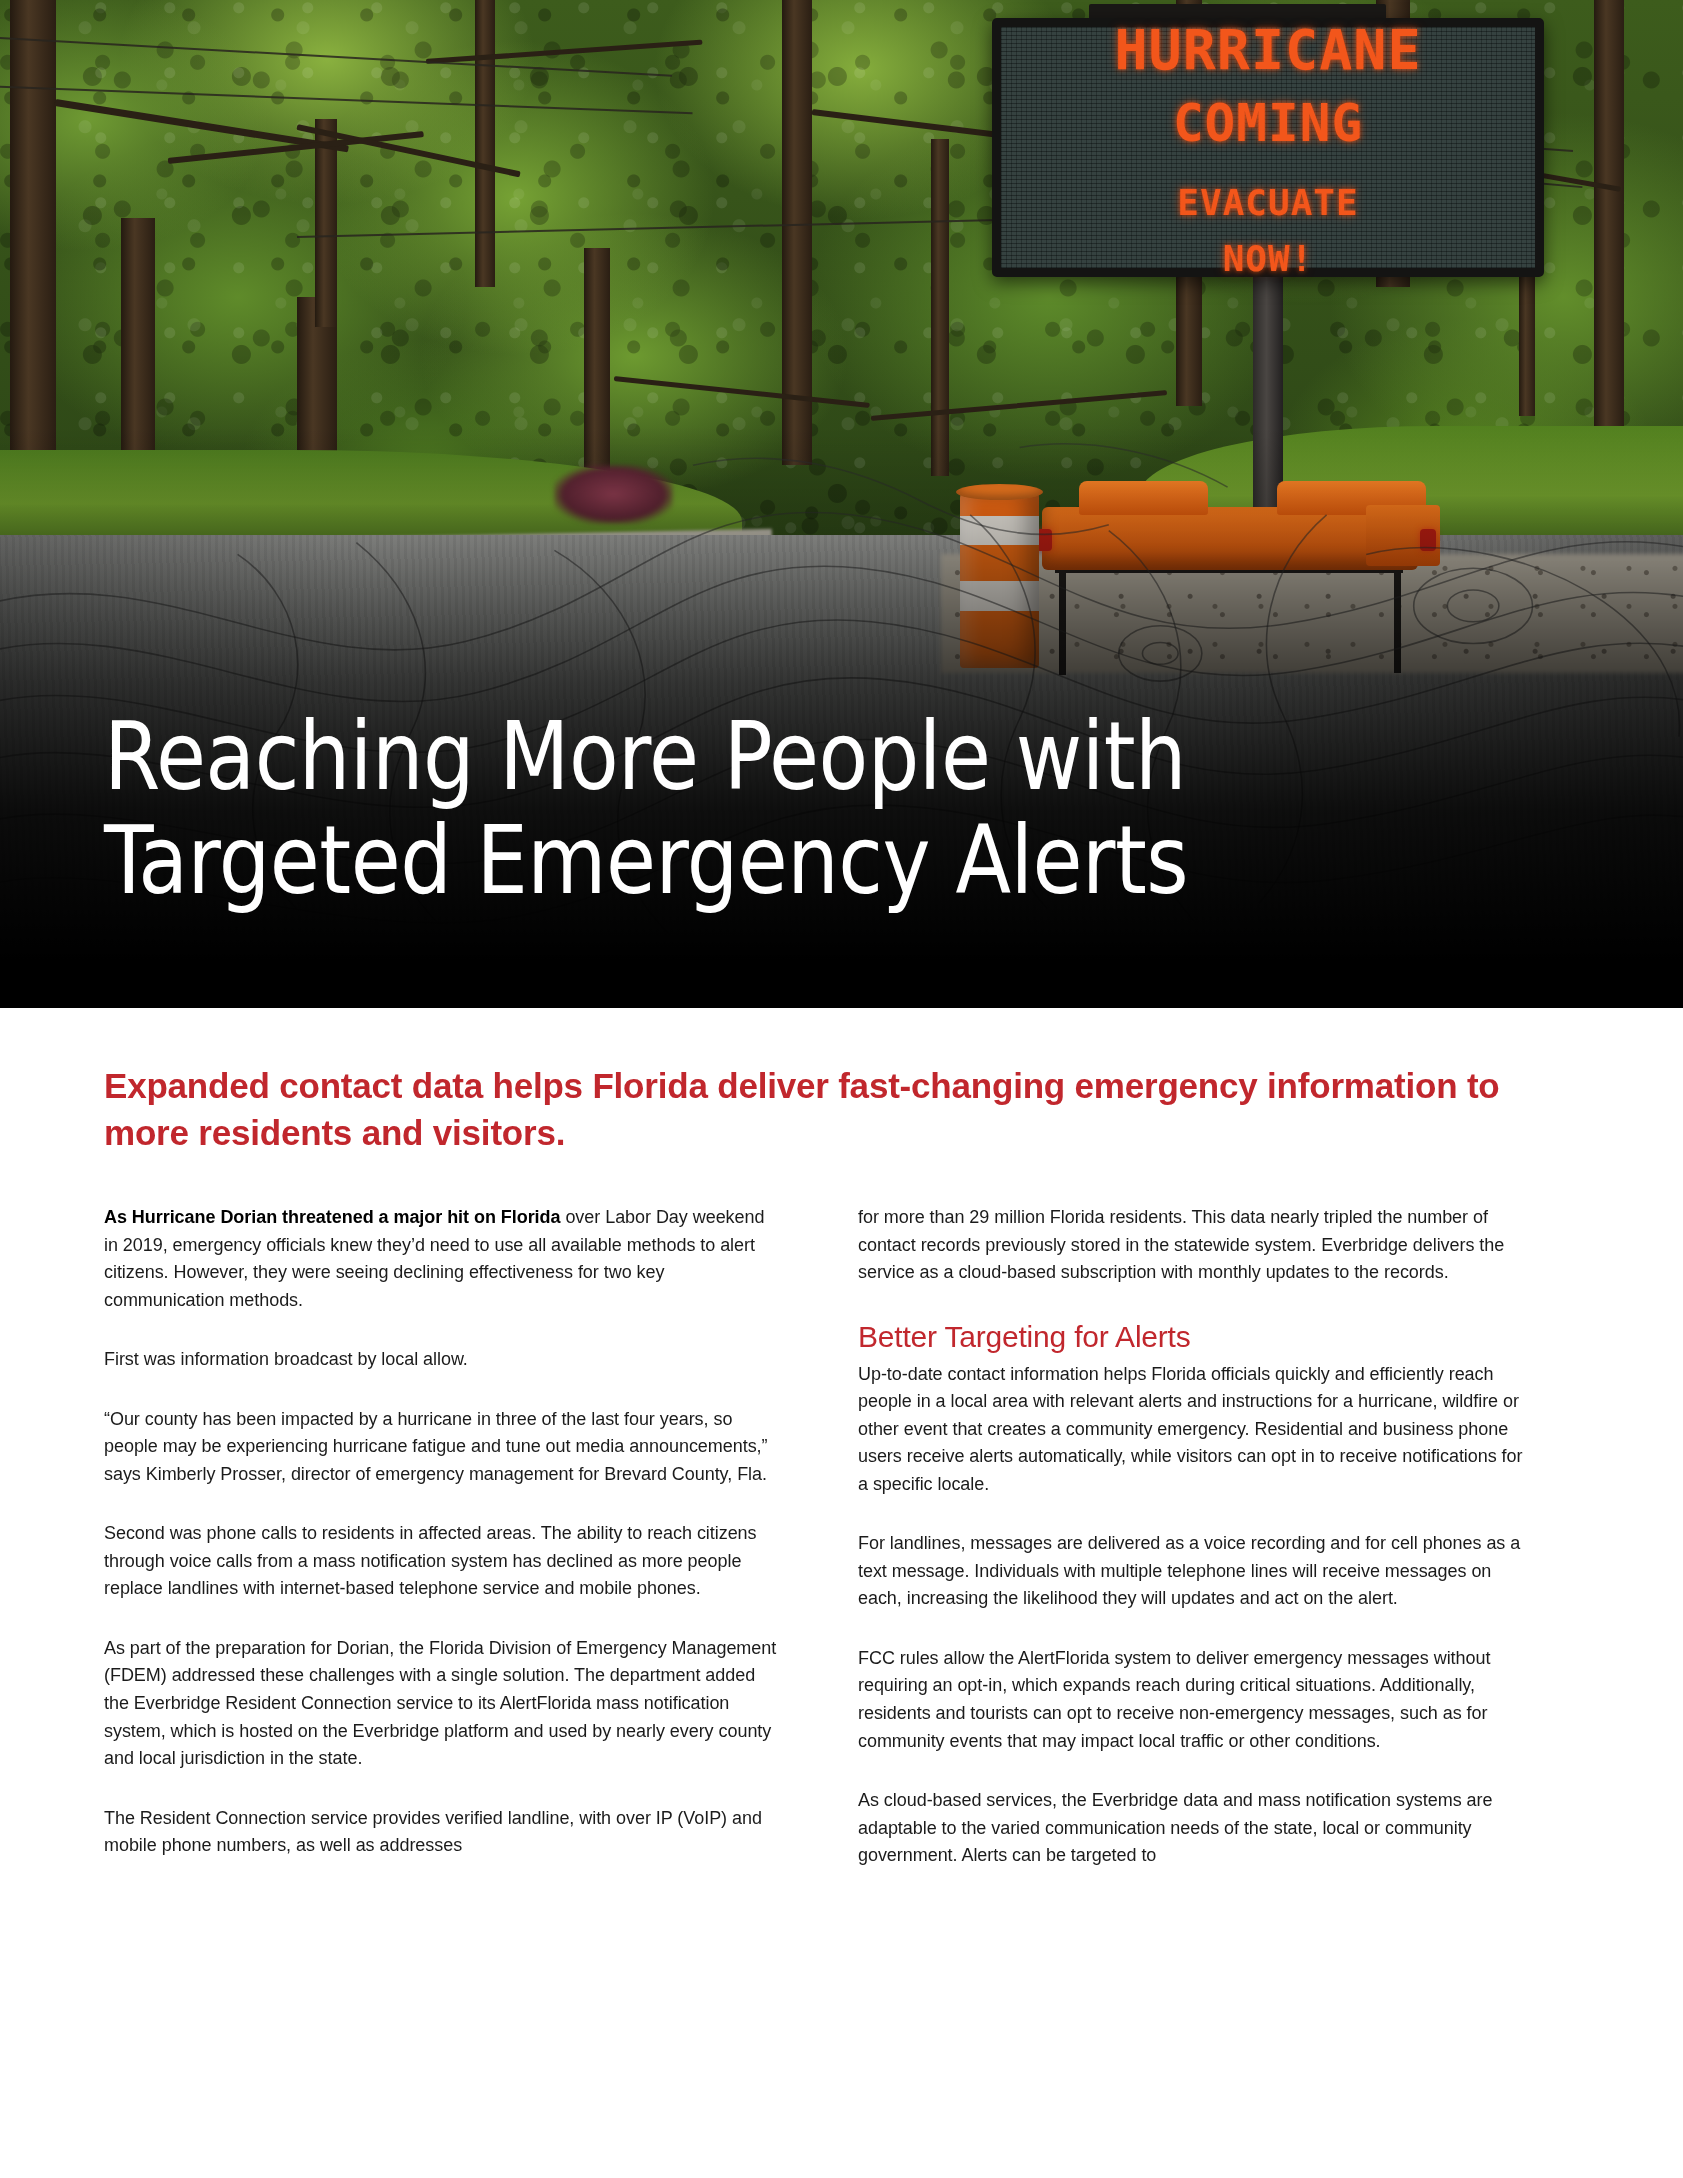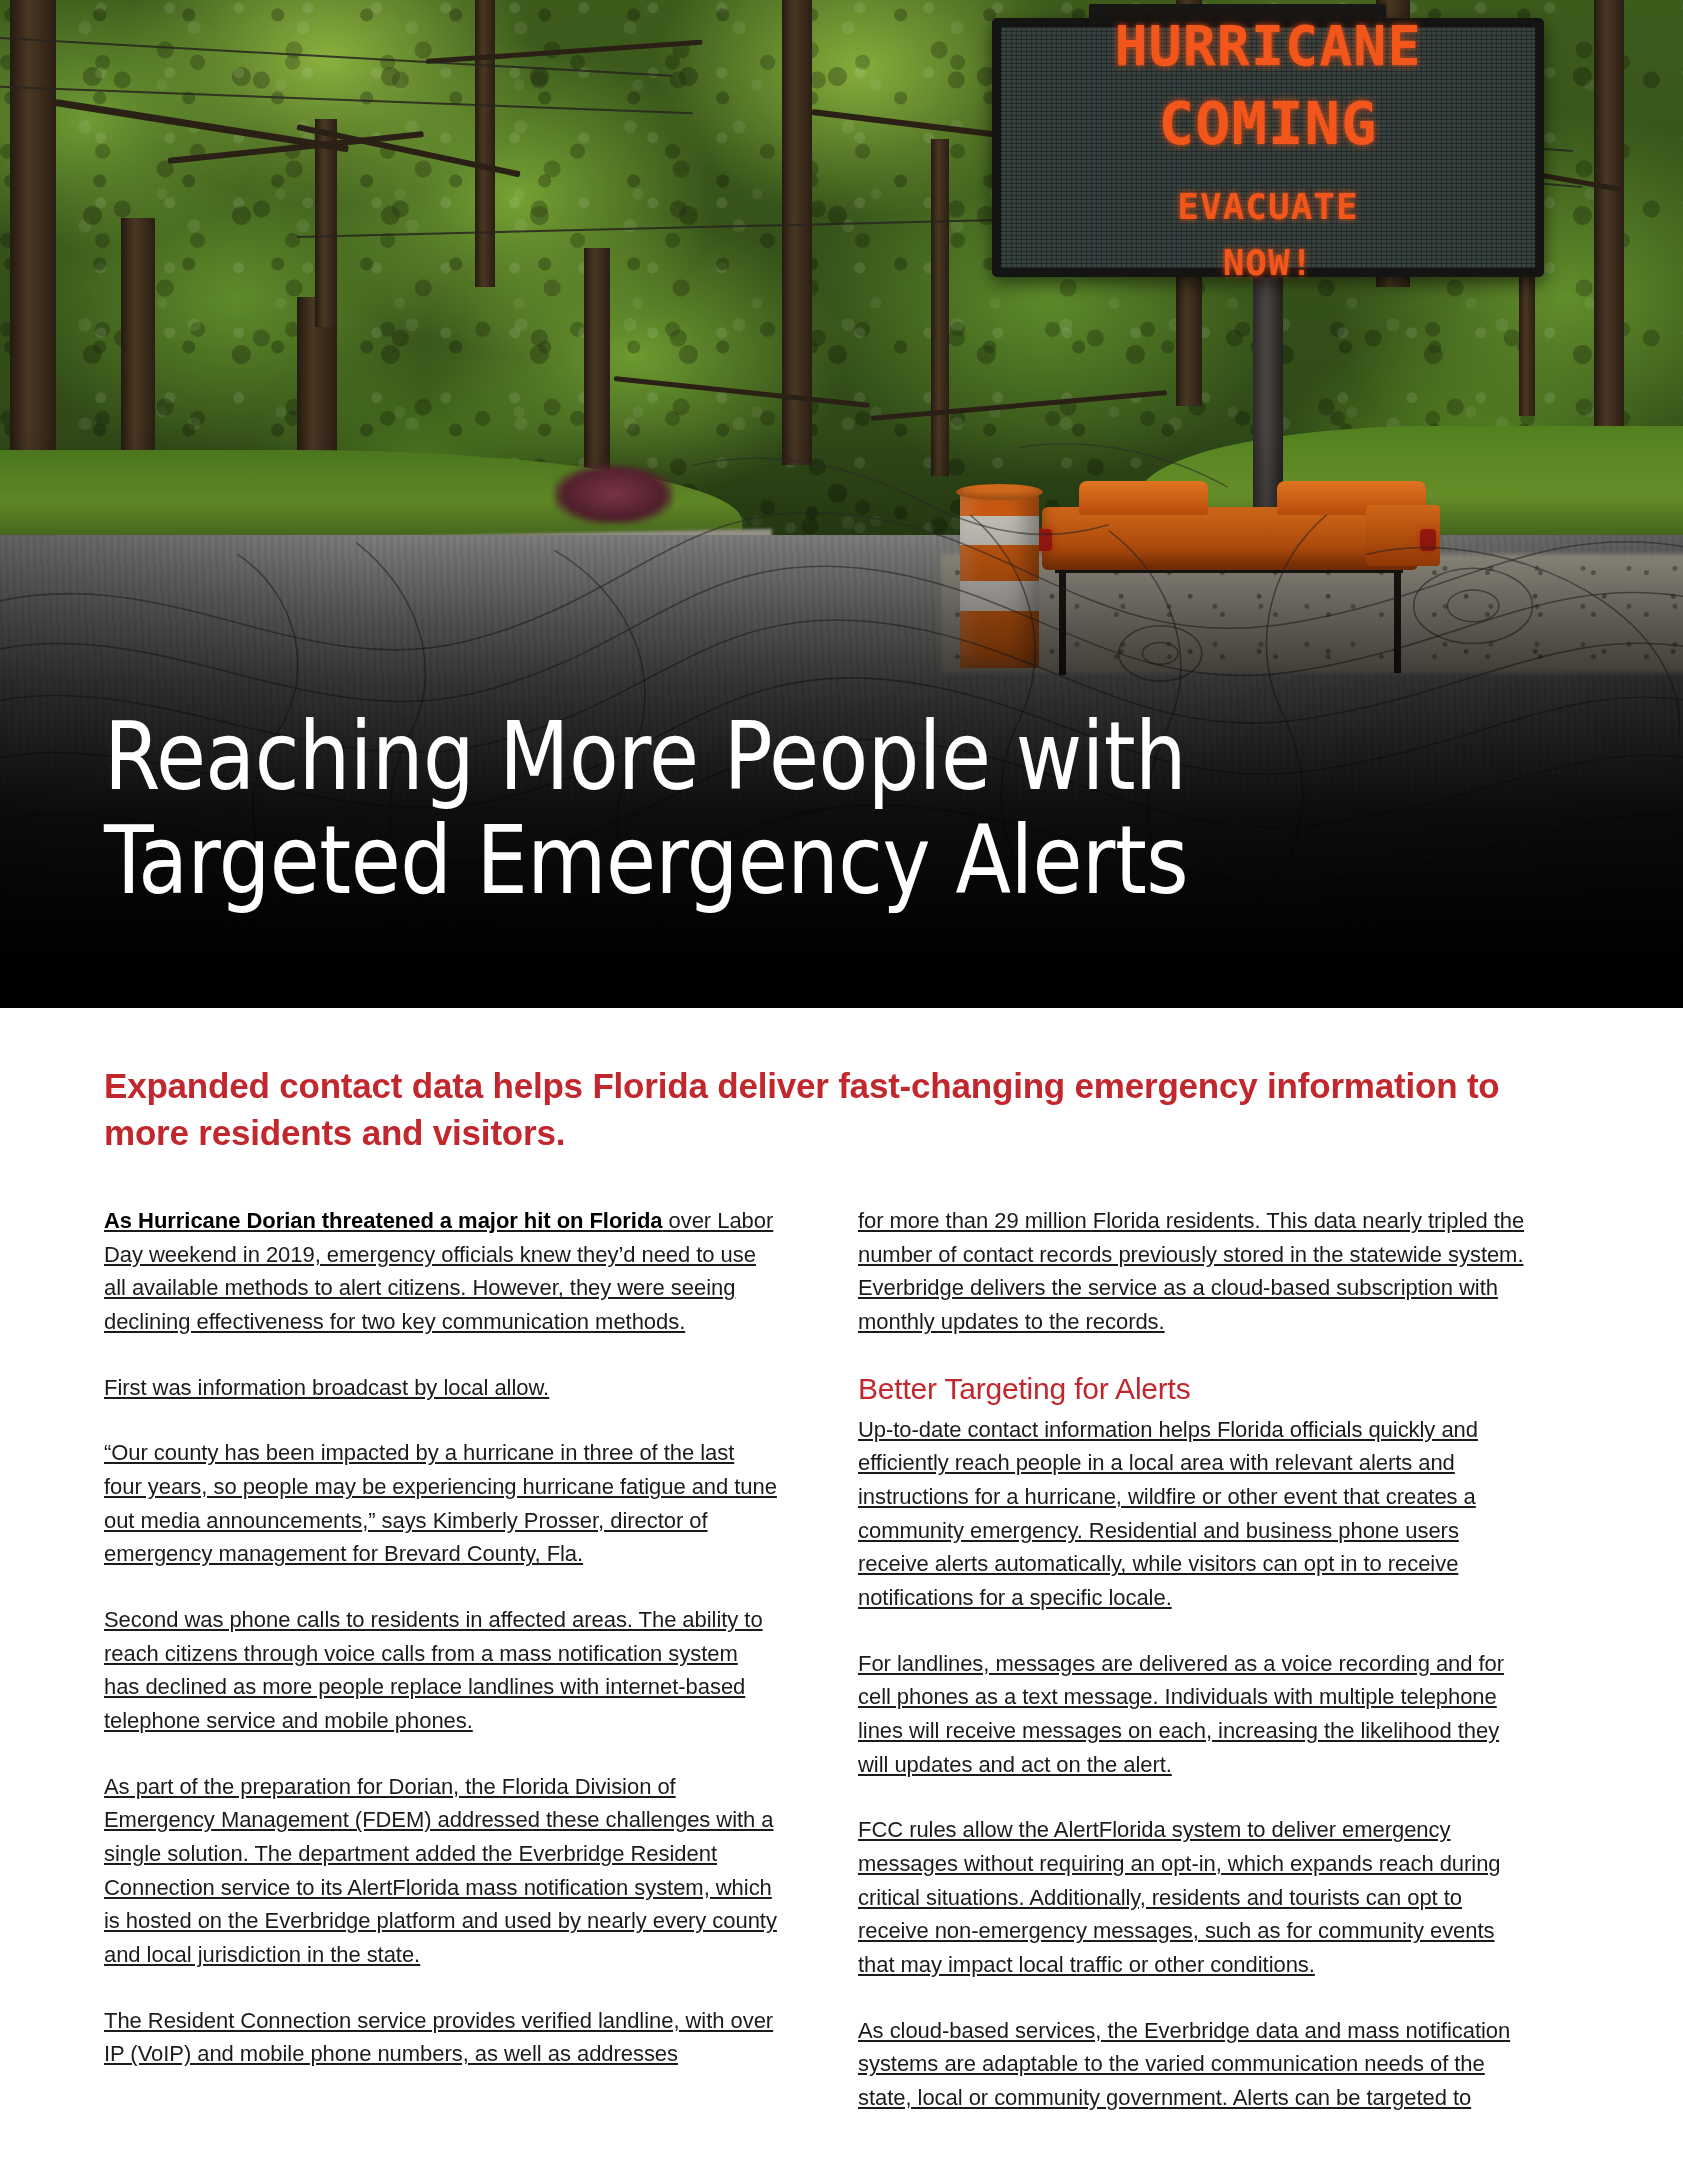--- a/index.html
+++ b/index.html
@@ -171,21 +171,21 @@
     color:#f2561b;
     font-family:"DejaVu Sans Mono", monospace;
     font-weight:bold;
     letter-spacing:1px;
     line-height:1;
     text-shadow:0 0 5px rgba(240,80,20,.75), 0 0 12px rgba(230,70,15,.40);
     background-image:repeating-linear-gradient(0deg, rgba(0,0,0,0) 0 2px, rgba(0,0,0,.55) 2px 3.4px);
     -webkit-background-clip:text; background-clip:text;
   }
   .led1{ font-size:55px; }
-  .led2{ font-size:59px; }
+  .led2{ font-size:51px; }
   .led3{ font-size:36px; margin-top:16px; }
   .led4{ font-size:36px; }
   .panel-mount{
     position:absolute; left:1089px; top:4px; width:297px; height:16px;
     background:#1a1816; border-radius:2px;
   }
 
   
   .topo{ position:absolute; inset:0; pointer-events:none; }
 
@@ -218,26 +218,25 @@
     letter-spacing:-0.2px;
     max-width:1445px;
   }
   .cols{
     display:flex;
     gap:81px;
     margin-top:48px;
   }
   .col{ width:673px; }
   p.para{
-    font-size:22px;
+    font-size:18px;
     line-height:1.53;
     color:#1b1b1b;
     margin-bottom:32px;
     letter-spacing:-0.05px;
-    text-decoration:underline;
   }
   p.para:last-child{ margin-bottom:0; }
   .lead-bold{ font-weight:bold; color:#000; }
   .subhead{
     color:#C1272D;
     font-size:30px;
     font-weight:400;
     line-height:1.2;
     margin-bottom:6px;
     letter-spacing:-0.2px;

